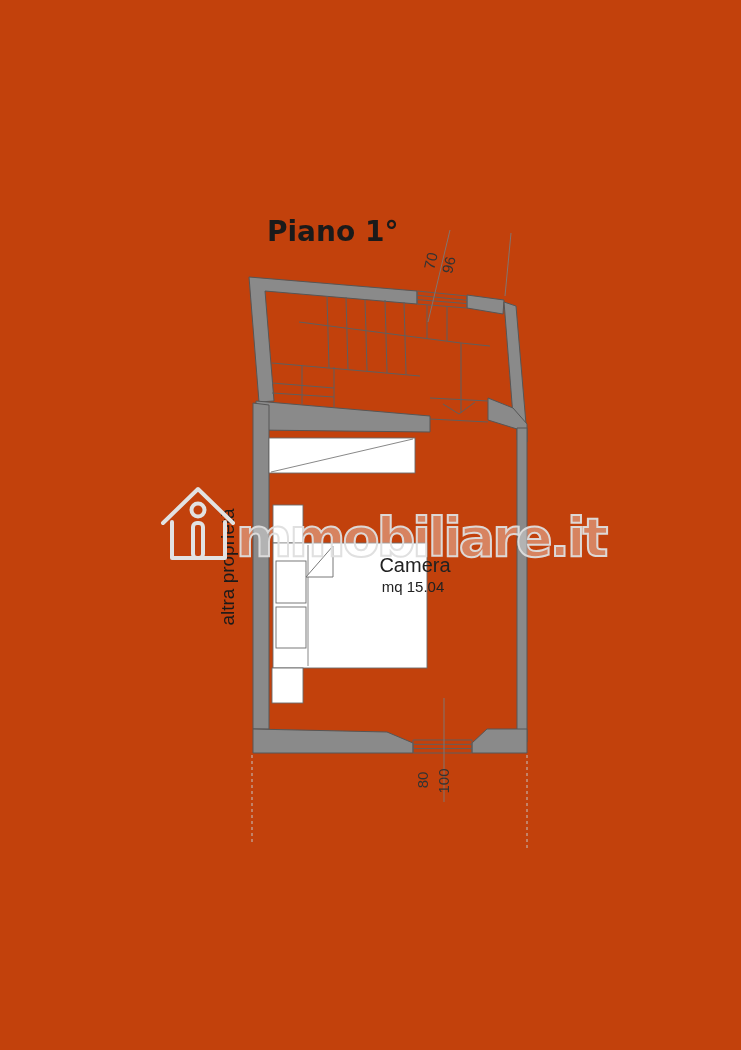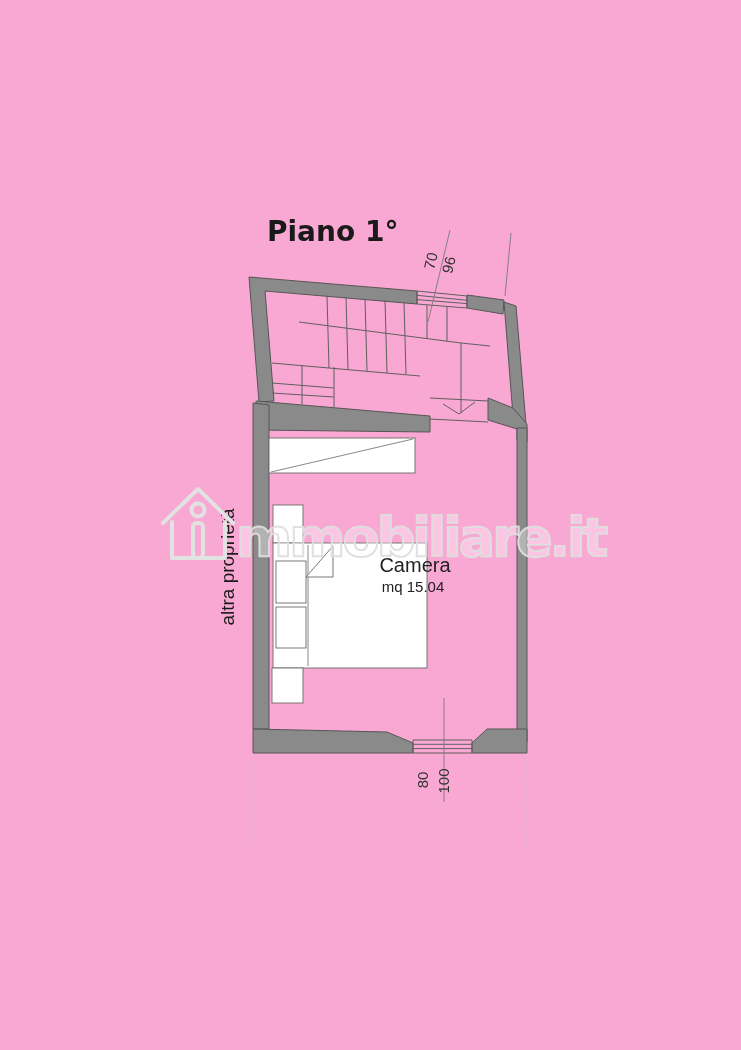--- a/index.html
+++ b/index.html
@@ -1,19 +1,19 @@
 <!DOCTYPE html>
 <html><head>
 <meta charset="utf-8">
 <style>
   html,body{margin:0;padding:0;background:#ffffff;}
   .stage{
     position:relative;
     width:741px;height:1050px;
-    background:#f9a8d4;
+    background:#c2410c;
     overflow:hidden;
     font-family:"Liberation Sans", sans-serif;
   }
   svg{position:absolute;left:0;top:0;}
   .wall{fill:#8a8a8a;stroke:#565656;stroke-width:1;}
   .ln{fill:none;stroke:#5f5f5f;stroke-width:1;}
   .lnthin{fill:none;stroke:#6a6a6a;stroke-width:0.8;}
   .dim{fill:none;stroke:#7a7a7a;stroke-width:0.9;}
   .dash{fill:none;stroke:#c4c4c4;stroke-width:1;stroke-dasharray:3 3;}
   .furn{fill:#ffffff;stroke:#6a6a6a;stroke-width:0.9;}

